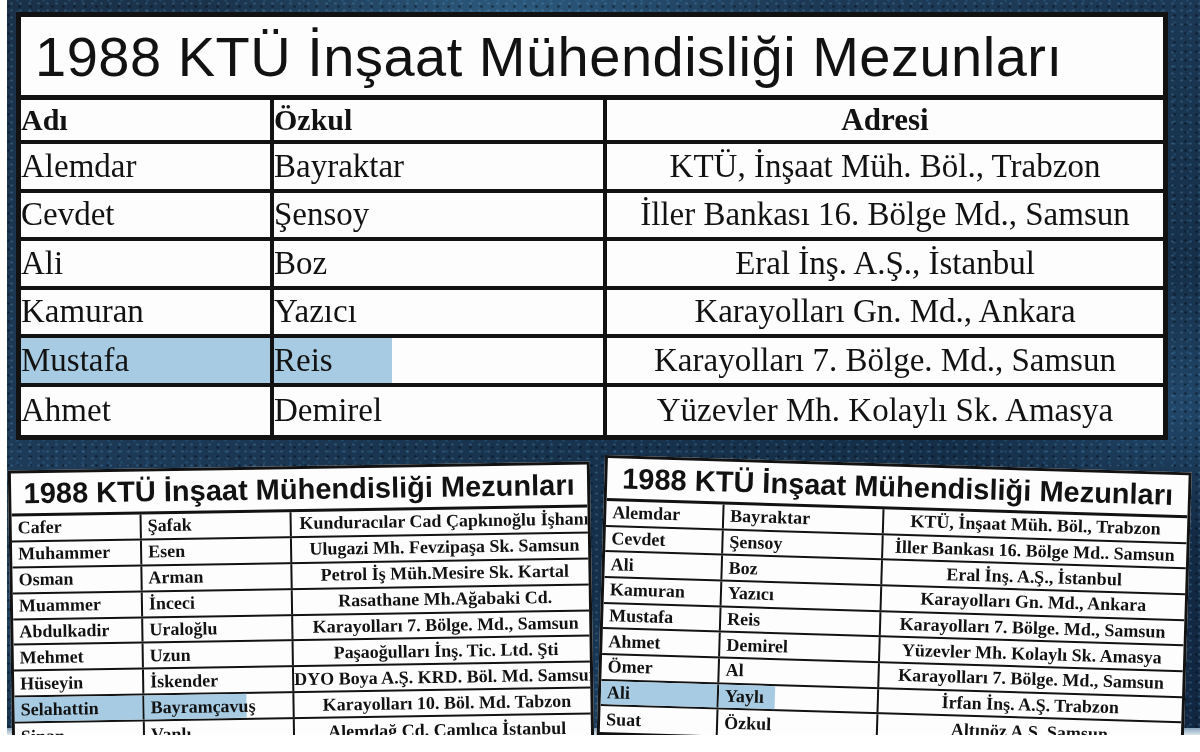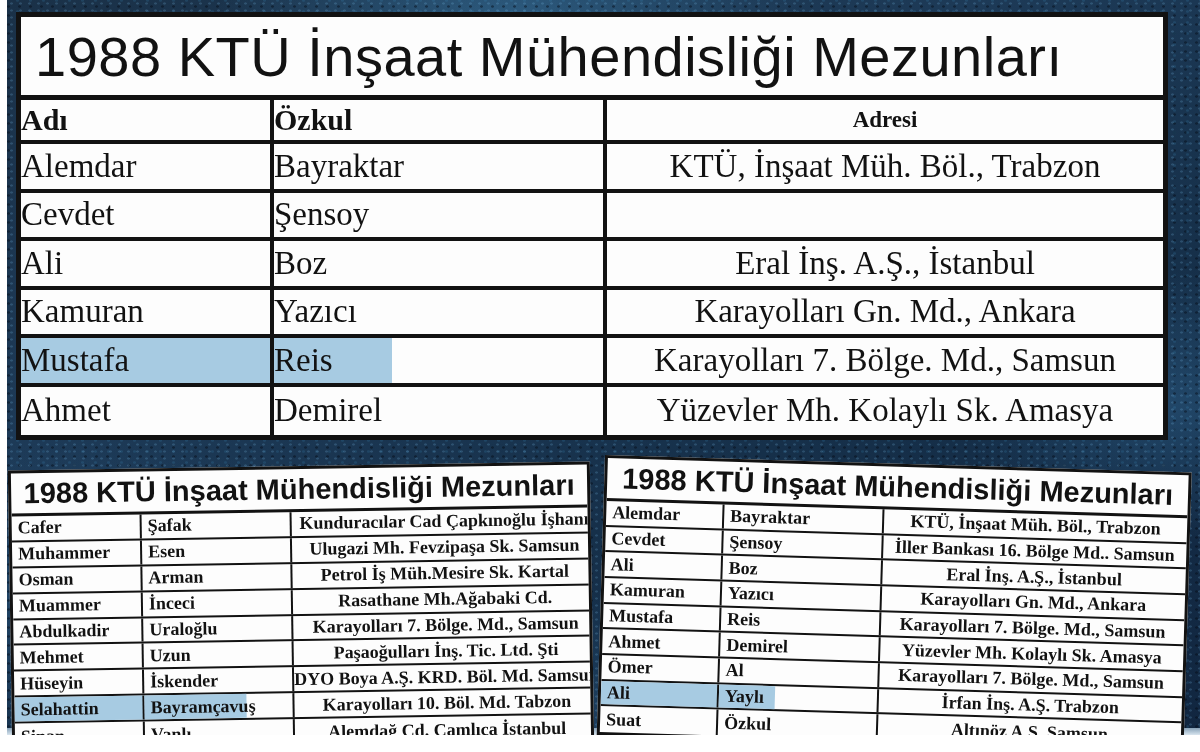--- a/index.html
+++ b/index.html
@@ -51,21 +51,21 @@
     height:40px;border-bottom:4px solid var(--ink,#111);
     font-weight:bold;font-size:30px;
   }
   .mt-body{display:grid;grid-template-rows:repeat(6,1fr);height:291px;}
   .mt-row{display:grid;grid-template-columns:253px 333px 1fr;}
   .mt-row:not(:last-child){border-bottom:4px solid var(--ink,#111);}
   .c{display:flex;align-items:center;overflow:visible;white-space:nowrap;}
   .c.lft{border-right:4px solid var(--ink,#111);}
   .c.ctr{justify-content:center;}
   .mt-body .c{font-size:33px;}
-  .mt-head .c.ctr{font-size:23px;}
+  .mt-head .c.ctr{font-size:31px;}
 
   
   .hlf{background-color:var(--highlight,#a7cbe2);}
   .hlp{
     background-image:linear-gradient(var(--highlight,#a7cbe2),var(--highlight,#a7cbe2));
     background-repeat:no-repeat;background-size:var(--hlw,110px) 100%;
   }
 
   
   .sheet{
@@ -107,20 +107,21 @@
 
     <div class="mt-body">
       <div class="mt-row">
         <div class="c lft">Alemdar</div>
         <div class="c lft">Bayraktar</div>
         <div class="c ctr">KTÜ, İnşaat Müh. Böl., Trabzon</div>
       </div>
       <div class="mt-row">
         <div class="c lft">Cevdet</div>
         <div class="c lft">Şensoy</div>
+        <div class="c ctr">İller Bankası 16. Bölge Md., Samsun</div>
       </div>
       <div class="mt-row">
         <div class="c lft">Ali</div>
         <div class="c lft">Boz</div>
         <div class="c ctr">Eral İnş. A.Ş., İstanbul</div>
       </div>
       <div class="mt-row">
         <div class="c lft">Kamuran</div>
         <div class="c lft">Yazıcı</div>
         <div class="c ctr">Karayolları Gn. Md., Ankara</div>

